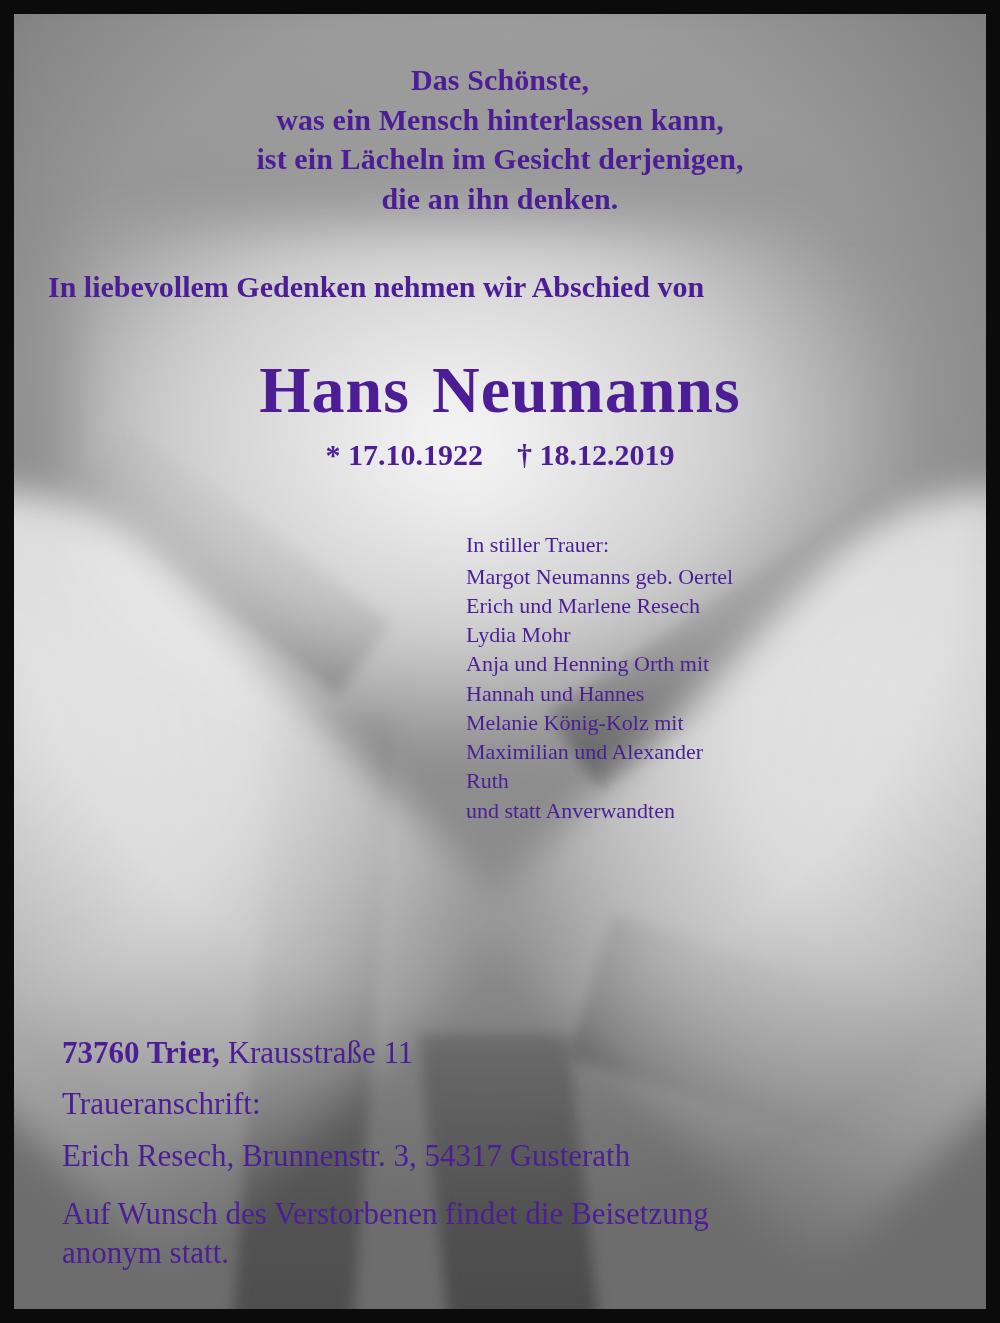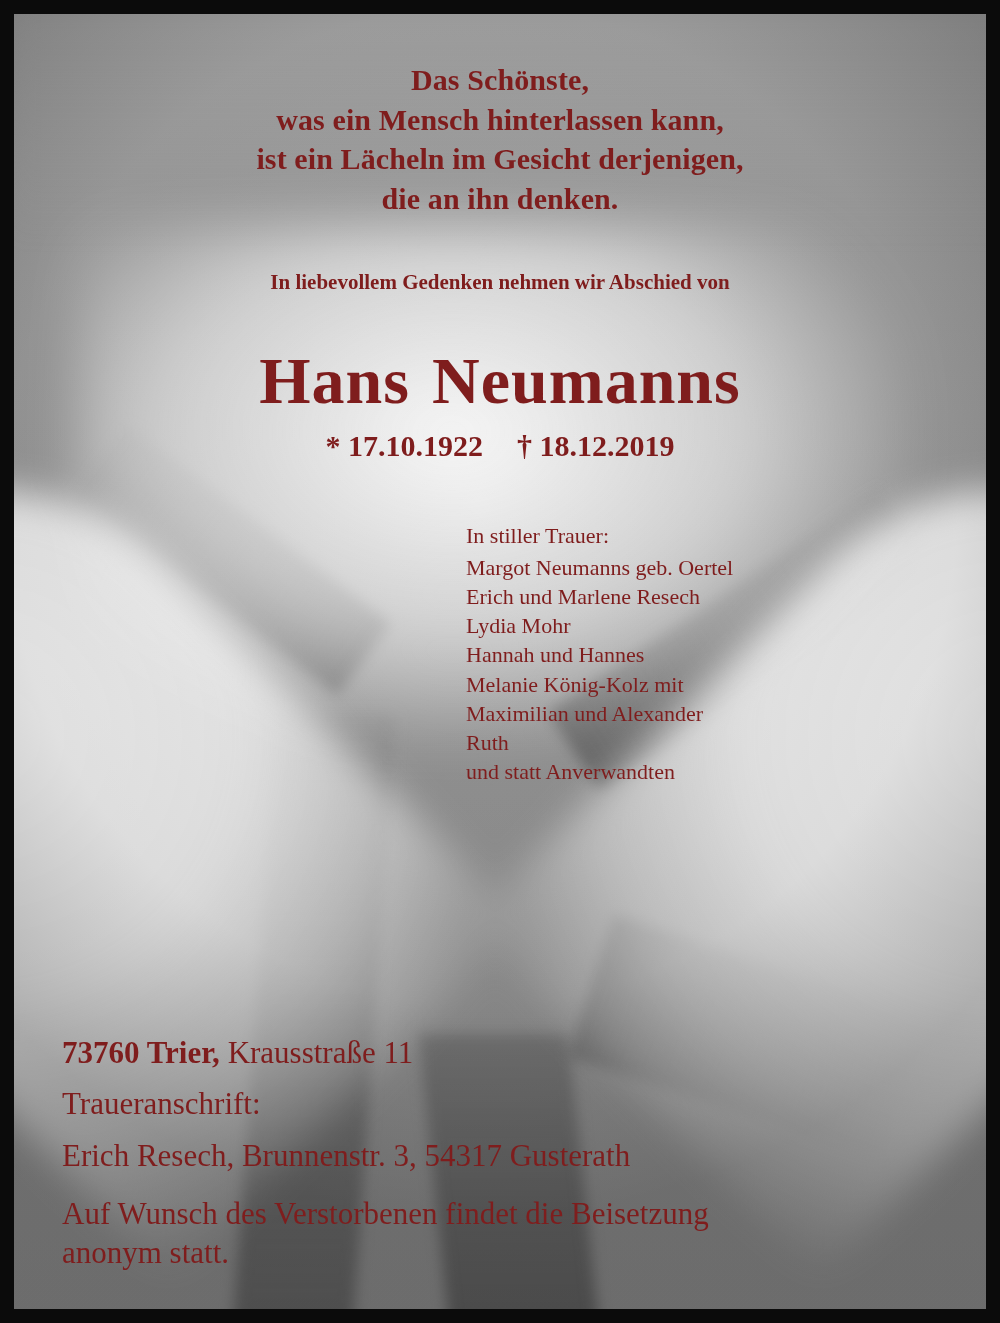--- a/index.html
+++ b/index.html
@@ -134,38 +134,38 @@
     background: linear-gradient(180deg, rgba(170,170,170,.45), rgba(170,170,170,0));
     filter: blur(10px);
   }
 
   
   .content {
     position: relative;
     z-index: 5;
     width: 100%;
     height: 100%;
-    color: #7f1d1d;
+    color: #4c1d95;
     box-sizing: border-box;
     padding: 46px 34px 20px 34px;
   }
 
   .verse {
     text-align: center;
     font-size: 30px;
     line-height: 1.32;
     font-weight: 700;
     letter-spacing: .1px;
   }
   .verse div { white-space: nowrap; }
 
   .intro {
     margin-top: 52px;
-    text-align: center;
-    font-size: 21px;
+    text-align: left;
+    font-size: 30px;
     font-weight: 700;
   }
 
   .name {
     margin-top: 48px;
     text-align: center;
     font-size: 66px;
     font-weight: 700;
     letter-spacing: 1px;
   }
@@ -244,20 +244,21 @@
       <span>*</span>
       <span>17.10.1922</span><span class="sep"></span><span>†</span>
       <span>18.12.2019</span>
     </div>
 
     <div class="mourners">
       <div class="lead">In stiller Trauer:</div>
       <div>Margot Neumanns geb. Oertel</div>
       <div>Erich und Marlene Resech</div>
       <div>Lydia Mohr</div>
+      <div>Anja und Henning Orth mit</div>
       <div>Hannah und Hannes</div>
       <div>Melanie König-Kolz mit</div>
       <div>Maximilian und Alexander</div>
       <div>Ruth</div>
       <div>und statt Anverwandten</div>
     </div>
 
     <div class="footer">
       <div class="addr-line">
         <span class="zip">73760 Trier,</span>

